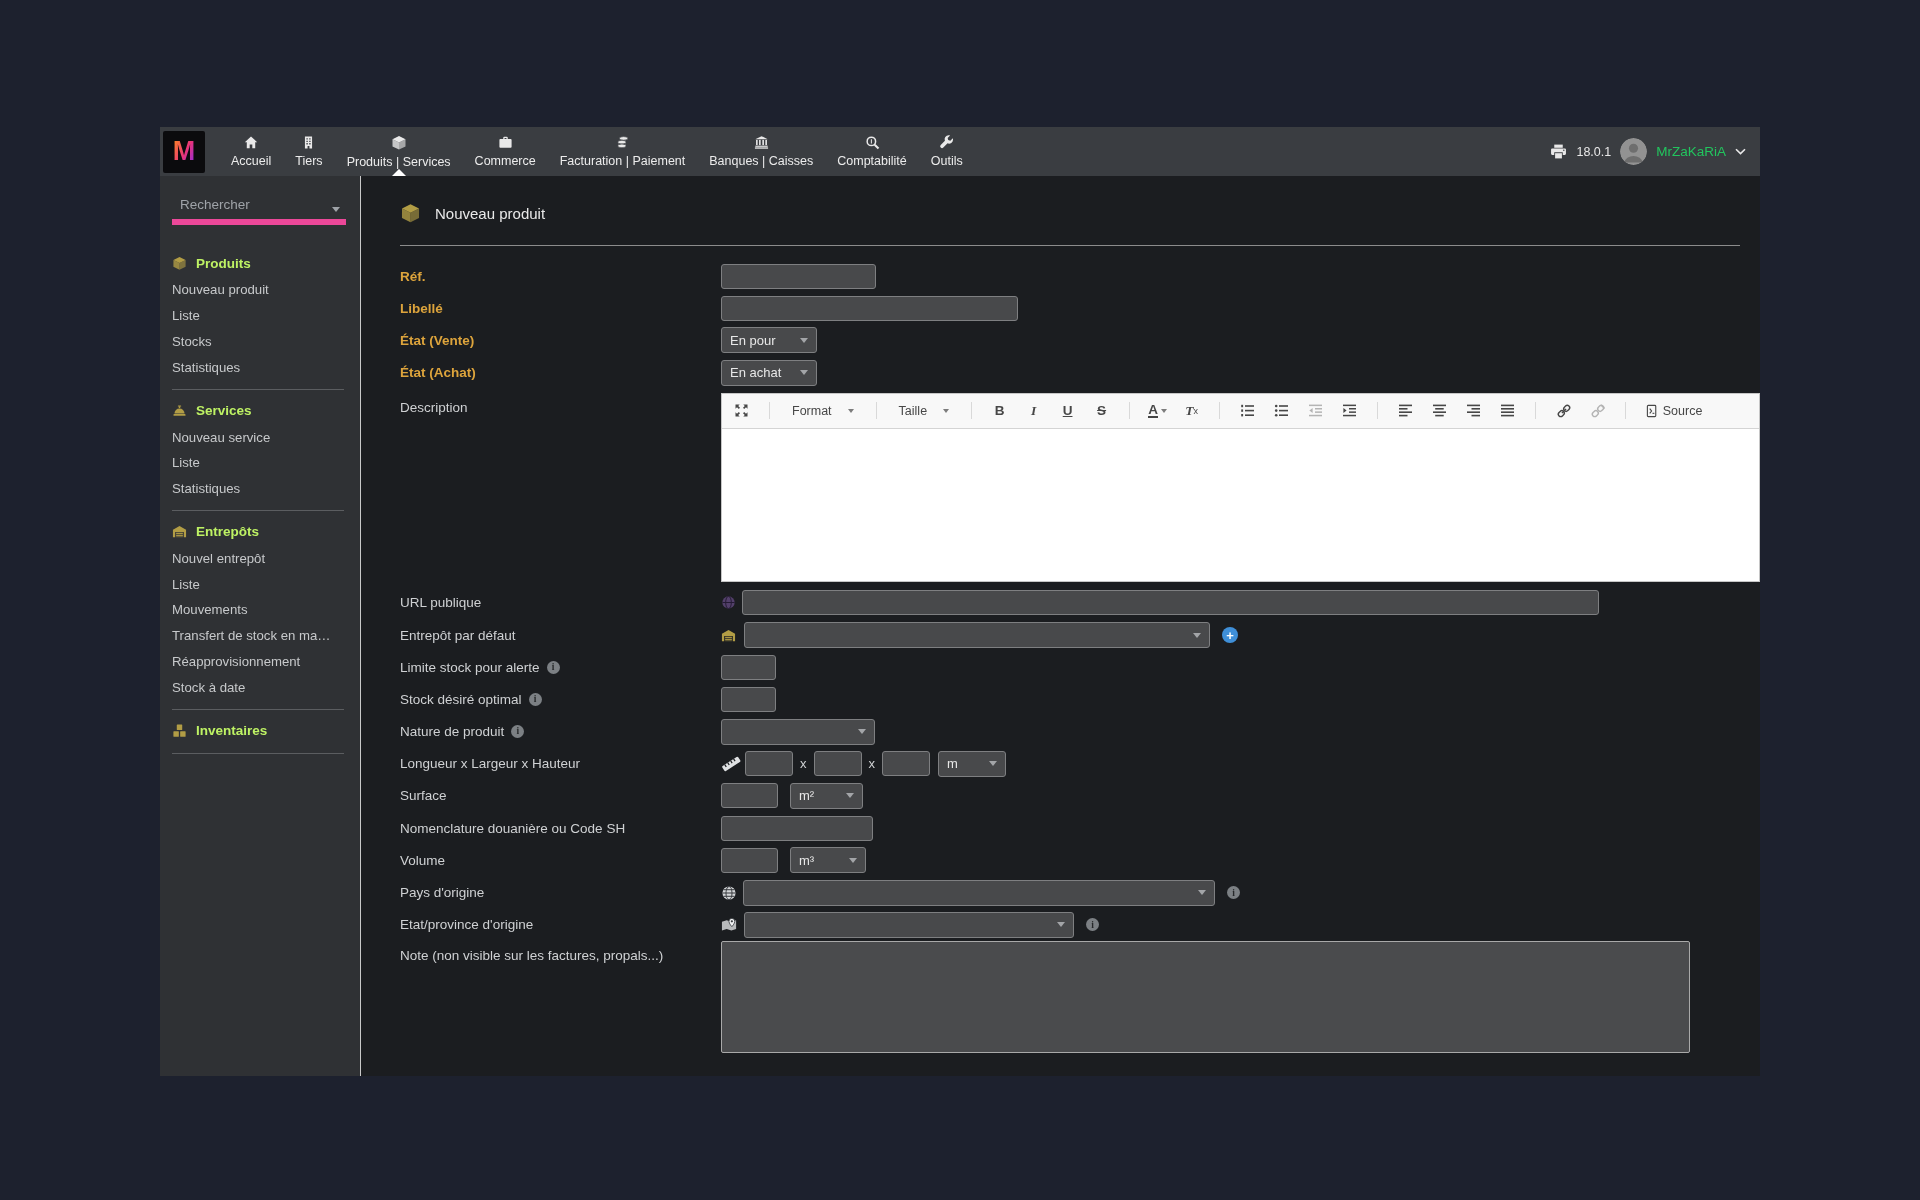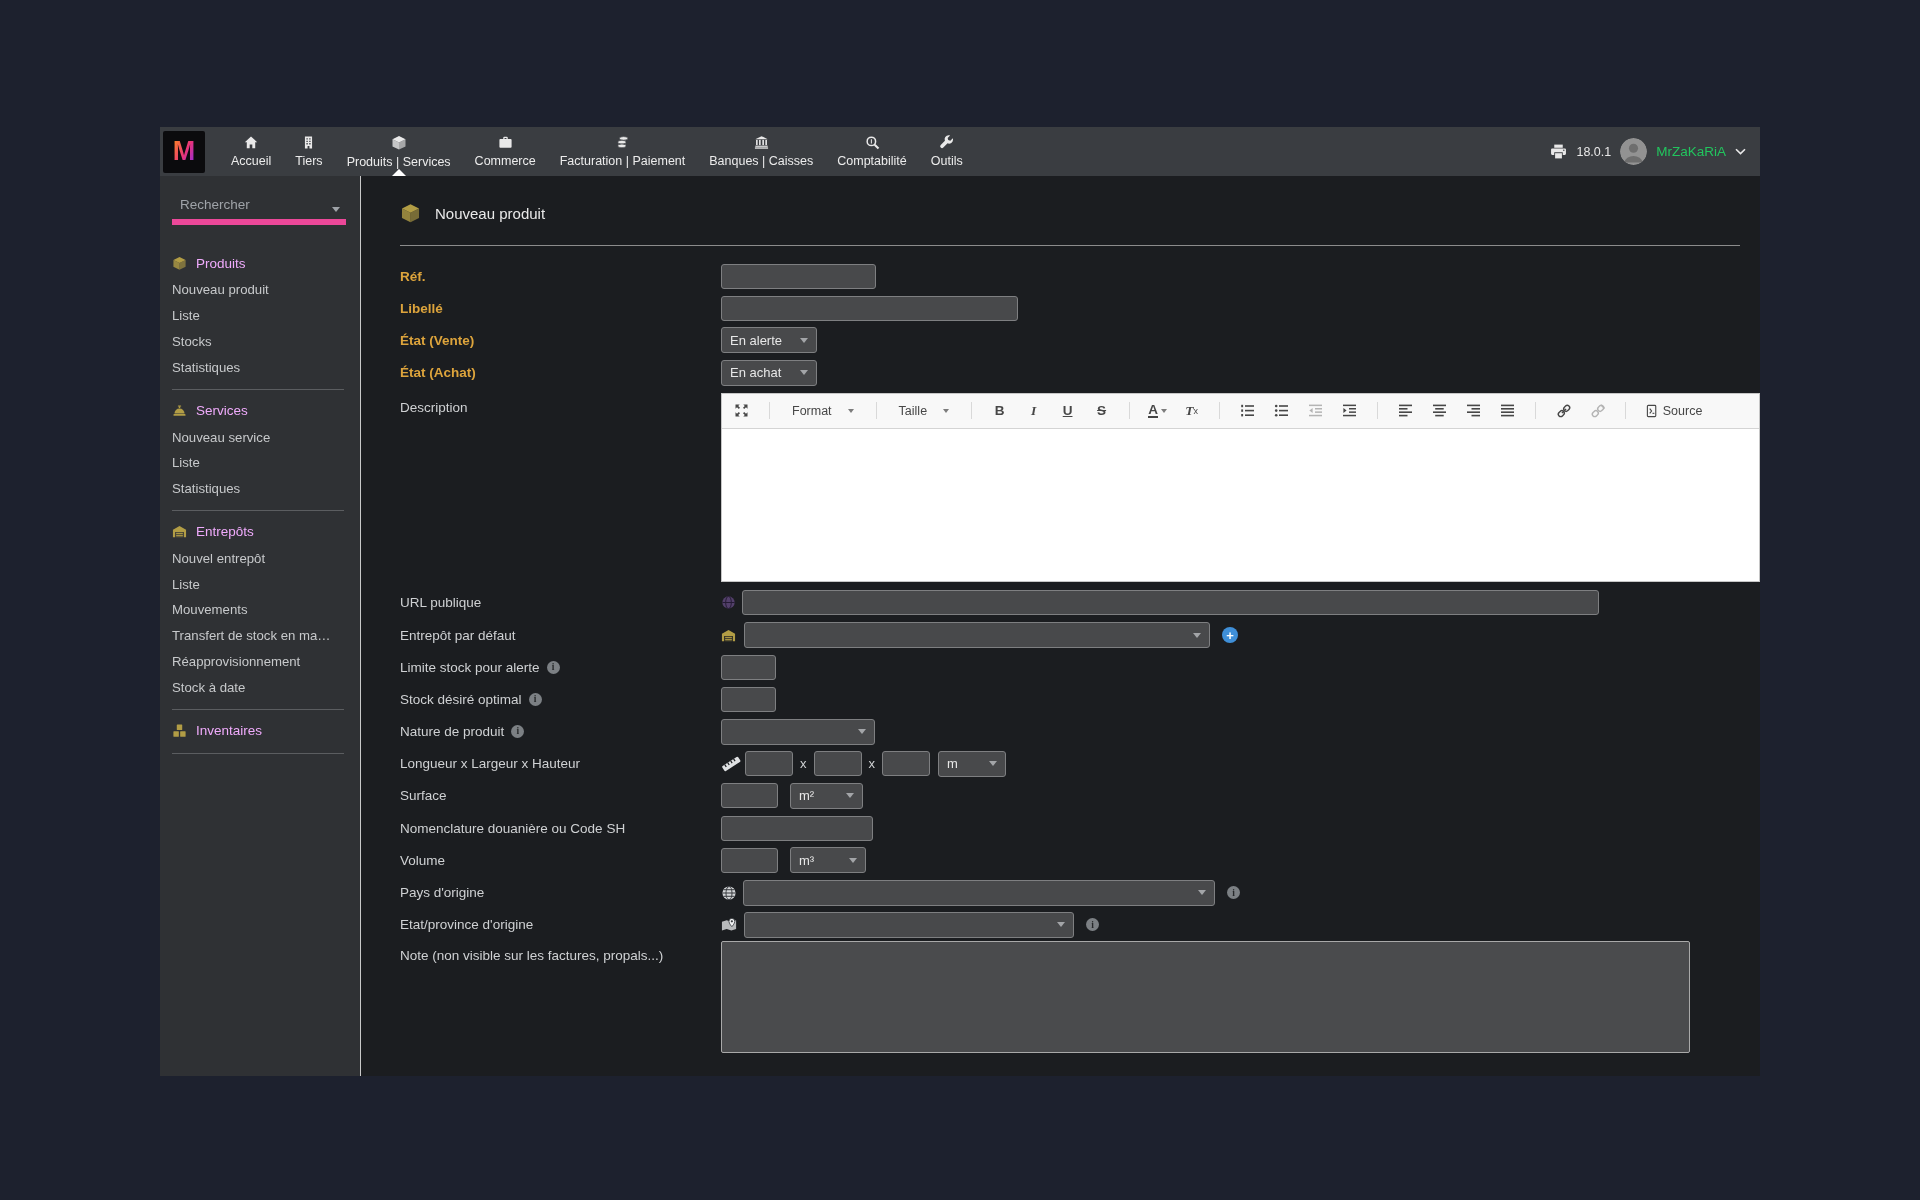--- a/index.html
+++ b/index.html
@@ -16,21 +16,21 @@
 .top-right{margin-left:auto;display:flex;align-items:center;gap:9px;padding-right:14px;color:#e8e8e8}
 .version{font-size:12.5px}
 .avatar{width:27px;height:27px;border-radius:50%;overflow:hidden;flex:none}
 .username{font-size:13.5px;color:#22c55e}
 
 .frame{flex:1;display:flex;overflow:hidden}
 .sidebar{width:200px;background:#2f3134;flex:none;padding:17px 14px 0 12px;overflow:hidden}
 .search{display:flex;align-items:flex-end;justify-content:space-between;border-bottom:6px solid #ec4899;padding:4px 6px 7px 8px;color:#9fa3a8;font-size:13.5px;cursor:pointer}
 .caret-down{width:0;height:0;border-top:5px solid #9fa3a8;border-left:4.5px solid transparent;border-right:4.5px solid transparent}
 .menu{margin-top:27px}
-.sec-head{display:flex;align-items:flex-end;gap:9px;color:#f0abfc;font-weight:normal;font-size:13.5px;padding:4px 0 6px 0;cursor:pointer}
+.sec-head{display:flex;align-items:flex-end;gap:9px;color:#bef264;font-weight:bold;font-size:13.5px;padding:4px 0 6px 0;cursor:pointer}
 .sec-head svg{color:#b29d45;flex:none}
 .m-item{color:#c7c9cb;font-size:13.2px;padding:5.4px 0;cursor:pointer;white-space:nowrap;overflow:hidden;text-overflow:ellipsis}
 .divider{height:1px;background:#5b5d60;margin:9px 2px 9px 0}
 
 .main{flex:1;background:#1b1d20;border-left:1px solid #c9c9c9;padding:27px 0 0 39px;overflow:hidden}
 .page-title{display:flex;align-items:center;gap:14px;color:#e9e9e9;font-size:15px}
 .page-title svg{color:#b29d45}
 .rule{border:none;border-top:1px solid #8c8c8c;margin-top:21px;width:1340px}
 .form{margin-top:14px}
 .row{display:flex;align-items:center;min-height:32.2px}
@@ -277,21 +277,21 @@
           <div class="lbl req">Libellé</div>
           <div class="field">
               <input class="inp" style="width: 297px;">
             </div>
         </div>
 
         <div class="row">
           <div class="lbl req">État (Vente)</div>
           <div class="field">
             <div class="sel" style="width:96px">
-              <span>En alerte</span>
+              <span>En pour</span>
               <span class="caret-down"></span>
             </div>
           </div>
         </div>
 
         <div class="row">
           <div class="lbl req">État (Achat)</div>
           <div class="field">
             <div class="sel" style="width:96px">
               <span>En achat</span>

